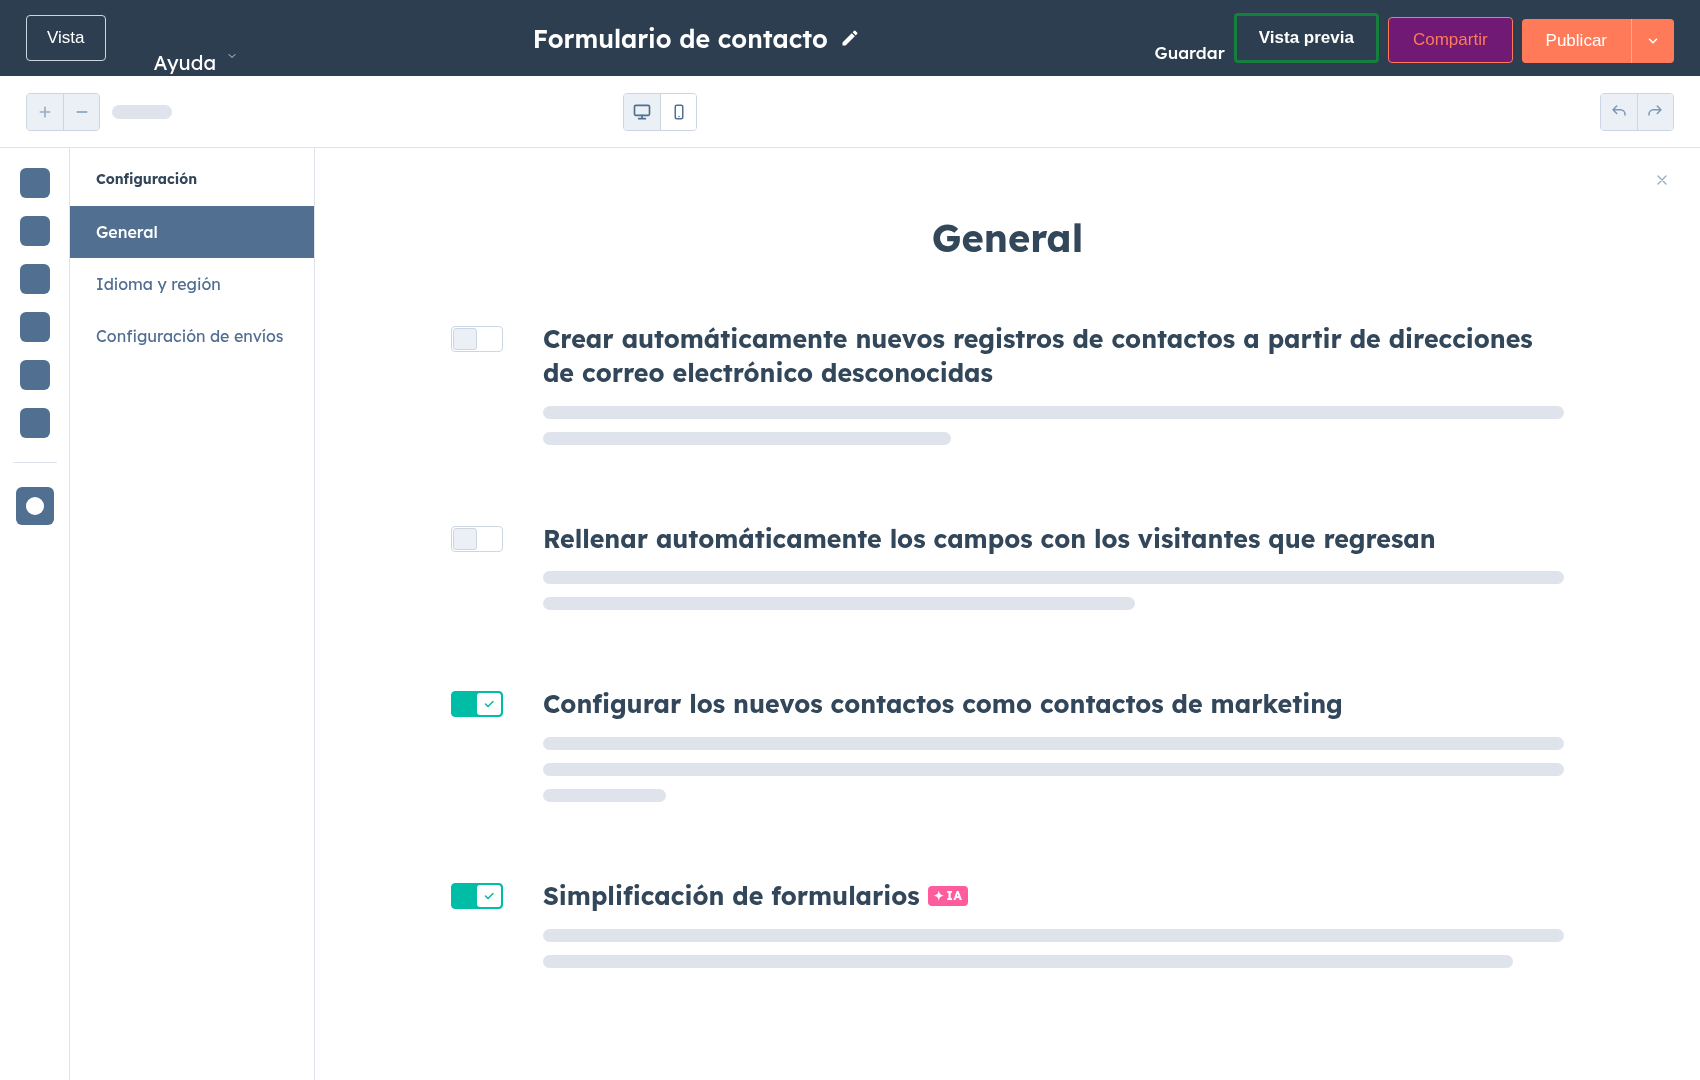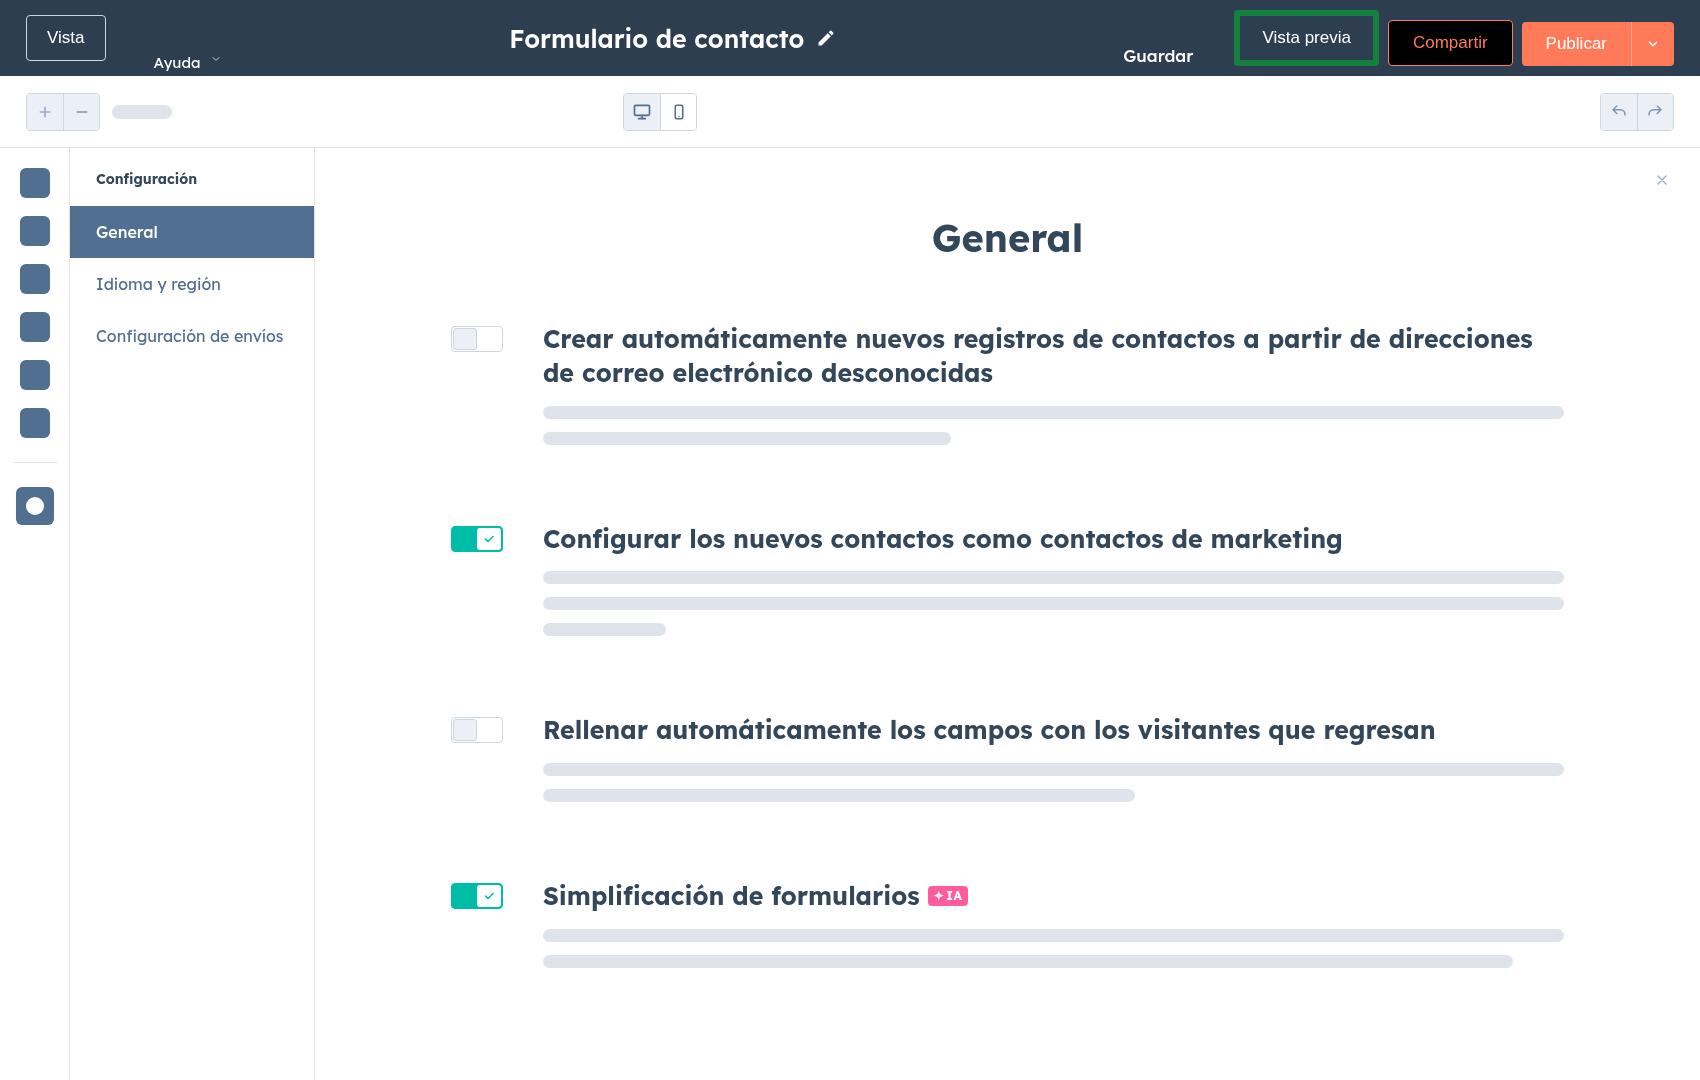--- a/index.html
+++ b/index.html
@@ -1,29 +1,29 @@
 <!DOCTYPE html>
 <html><head>
 <meta charset="utf-8">
 <style>
   * { box-sizing: border-box; margin: 0; padding: 0; }
   body { font-family: "Lexend Deca", -apple-system, BlinkMacSystemFont, "Segoe UI", Roboto, Helvetica, Arial, sans-serif; background: #fff; color: #33475b; width: 1700px; height: 1080px; overflow: hidden; }
   
   
   .topbar { background: #2d3e50; height: 76px; display: flex; align-items: center; padding: 0 26px; gap: 20px; }
   .btn-exit { background: transparent; border: 1px solid #cbd6e2; color: #fff; font-weight: 500; font-size: 17px; padding: 12px 20px; border-radius: 4px; cursor: pointer; }
-  .help-menu { color: #fff; font-size: 15px; font-weight: 400; display: flex; align-items: flex-start; gap: 10px; margin-left: 28px; cursor: pointer; margin-top: 48px; }
+  .help-menu { color: #fff; font-size: 20px; font-weight: 400; display: flex; align-items: flex-start; gap: 10px; margin-left: 28px; cursor: pointer; margin-top: 48px; }
   .chevron-down { width: 12px; height: 12px; }
   .title-wrap { flex: 1; display: flex; justify-content: center; align-items: center; gap: 12px; }
   .form-title { color: #fff; font-size: 25px; font-weight: 600; }
   .pencil-icon { width: 20px; height: 20px; fill: #fff; cursor: pointer; }
   .top-right { display: flex; align-items: flex-end; gap: 9px; }
   .link-save { color: #fff; font-size: 17px; font-weight: 500; cursor: pointer; }
-  .btn-preview { background: transparent; border: 6px solid #15803d; color: #fff; font-weight: 400; font-size: 17px; padding: 12px 22px; border-radius: 4px; cursor: pointer; margin-left: 32px; }
-  .btn-share { background: #000000; border: 1px solid #ff7a59; color: #ff7a59; font-weight: 500; font-size: 17px; padding: 12px 24px; border-radius: 4px; cursor: pointer; }
+  .btn-preview { background: transparent; border: 3px solid #15803d; color: #fff; font-weight: 700; font-size: 17px; padding: 12px 22px; border-radius: 4px; cursor: pointer; }
+  .btn-share { background: #701a75; border: 1px solid #ff7a59; color: #ff7a59; font-weight: 500; font-size: 17px; padding: 12px 24px; border-radius: 4px; cursor: pointer; }
   .btn-publish-group { display: flex; border-radius: 13px; }
   .btn-publish { background: #ff7a59; border: none; color: #fff; font-weight: 500; font-size: 17px; padding: 12px 24px; border-radius: 4px 0 0 4px; cursor: pointer; }
   .btn-publish-drop { background: #ff7a59; border: none; border-left: 1px solid rgba(255,255,255,0.35); color: #fff; padding: 12px 14px; border-radius: 0 4px 4px 0; cursor: pointer; display: flex; align-items: center; justify-content: center; }
   
   
   .toolbar { background: #fff; height: 72px; border-bottom: 1px solid #dfe3eb; display: flex; align-items: center; padding: 0 26px; }
   .zoom-group { display: flex; align-items: center; gap: 12px; }
   .zoom-grp { display: flex; border: 1px solid #cbd6e2; border-radius: 4px; overflow: hidden; }
   .zoom-btn { width: 36px; height: 36px; background: #eaf0f6; border: none; display: flex; align-items: center; justify-content: center; cursor: not-allowed; color: #99acc2; font-size: 22px; }
   .zoom-grp .zoom-btn + .zoom-btn { border-left: 1px solid #cbd6e2; }
@@ -172,51 +172,51 @@
       <div class="setting-body">
         <div class="setting-title">
             <span>Crear automáticamente nuevos registros de contactos a partir de direcciones de correo electrónico desconocidas</span>
           </div>
         <div class="skel-line" style="width:100%"></div>
         <div class="skel-line" style="width:40%"></div>
       </div>
     </div>
 
     <div class="setting-row">
+      <div class="toggle">
+          <div class="knob"></div>
+        </div>
+      <div class="setting-body">
+        <div class="setting-title">
+            <span>Rellenar automáticamente los campos con los visitantes que regresan</span>
+          </div>
+        <div class="skel-line" style="width:100%"></div>
+        <div class="skel-line" style="width:58%"></div>
+      </div>
+    </div>
+
+    <div class="setting-row">
       <div class="toggle on">
           <div class="knob">
             <svg viewBox="0 0 24 24">
               <path d="M5 12l5 5L20 7" stroke="#00bda5" stroke-width="3" fill="none" stroke-linecap="round" stroke-linejoin="round"></path>
             </svg>
           </div>
         </div>
       <div class="setting-body">
         <div class="setting-title">
             <span>Configurar los nuevos contactos como contactos de marketing</span>
           </div>
         <div class="skel-line" style="width:100%"></div>
         <div class="skel-line" style="width:100%"></div>
         <div class="skel-line" style="width:12%"></div>
       </div>
     </div>
 
     <div class="setting-row">
-      <div class="toggle">
-          <div class="knob"></div>
-        </div>
-      <div class="setting-body">
-        <div class="setting-title">
-            <span>Rellenar automáticamente los campos con los visitantes que regresan</span>
-          </div>
-        <div class="skel-line" style="width:100%"></div>
-        <div class="skel-line" style="width:58%"></div>
-      </div>
-    </div>
-
-    <div class="setting-row">
       <div class="toggle on">
           <div class="knob">
             <svg viewBox="0 0 24 24">
               <path d="M5 12l5 5L20 7" stroke="#00bda5" stroke-width="3" fill="none" stroke-linecap="round" stroke-linejoin="round"></path>
             </svg>
           </div>
         </div>
       <div class="setting-body">
         <div class="setting-title">
           <span>Simplificación de formularios</span>

